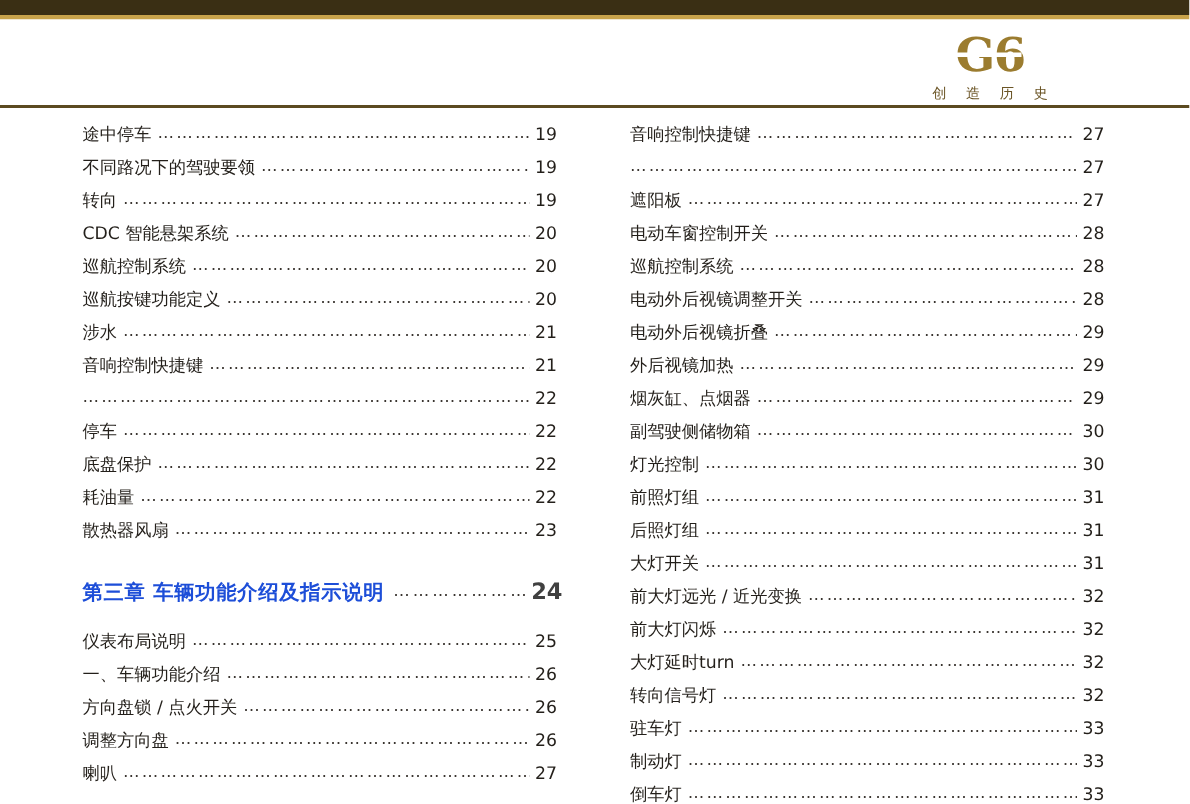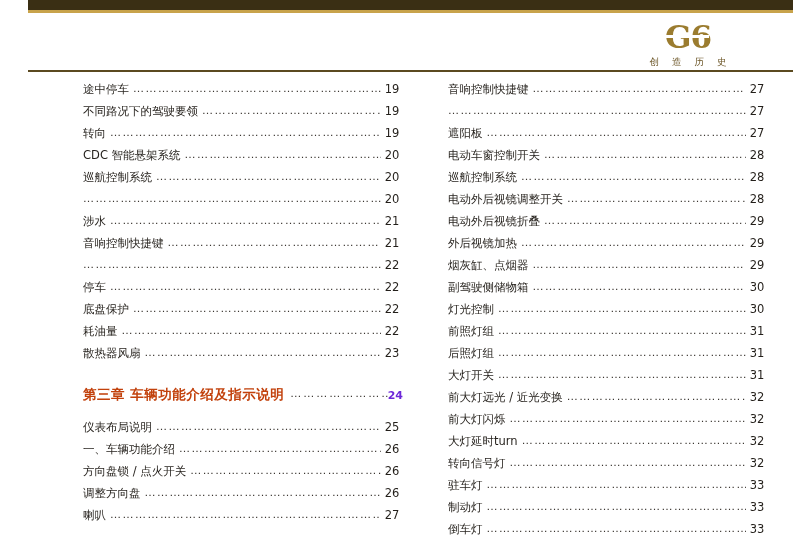--- a/index.html
+++ b/index.html
@@ -13,21 +13,20 @@
     font-family: "DejaVu Sans", sans-serif;
     overflow: hidden;
     position: relative;
   }
   .page {
     position: absolute;
     left: 0; top: 0;
     width: 732px;
     height: 536px;
     background: #ffffff;
-    margin-left: 28px;
   }
   
   .header {
     position: absolute;
     left: 0; top: 0;
     width: 793px;
     height: 76px;
   }
   .header-bar-dark {
     position: absolute;
@@ -141,37 +140,37 @@
     align-items: baseline;
     margin-top: 18px;
     margin-bottom: 10px;
     height: 24px;
     line-height: 24px;
     white-space: nowrap;
   }
   .chapter .ch-title {
     font-size: 13.5px;
     font-weight: bold;
-    color: #c2410c;
+    color: #1d4ed8;
     padding-right: 6px;
     letter-spacing: 0.5px;
   }
   .chapter .ch-dots {
     flex: 1 1 auto;
     overflow: hidden;
     font-size: 11px;
     color: #3a3530;
     letter-spacing: 2px;
     transform: translateY(-2px);
     white-space: nowrap;
   }
   .chapter .ch-pg {
-    font-size: 11px;
+    font-size: 15px;
     font-weight: bold;
-    color: #6d28d9;
+    color: #404040;
     width: 24px;
     text-align: right;
   }
 </style>
 </head>
 <body>
 
 <div class="page">
 
   <div class="header">
@@ -209,20 +208,21 @@
           <span class="txt">CDC 智能悬架系统</span>
           <span class="dots">………………………………………………………………………………………………………………</span>
           <span class="pg">20</span>
         </div>
         <div class="entry">
           <span class="txt">巡航控制系统</span>
           <span class="dots">………………………………………………………………………………………………………………</span>
           <span class="pg">20</span>
         </div>
         <div class="entry">
+          <span class="txt">巡航按键功能定义</span>
           <span class="dots">………………………………………………………………………………………………………………</span>
           <span class="pg">20</span>
         </div>
         <div class="entry">
           <span class="txt">涉水</span>
           <span class="dots">………………………………………………………………………………………………………………</span>
           <span class="pg">21</span>
         </div>
         <div class="entry">
           <span class="txt">音响控制快捷键</span>

